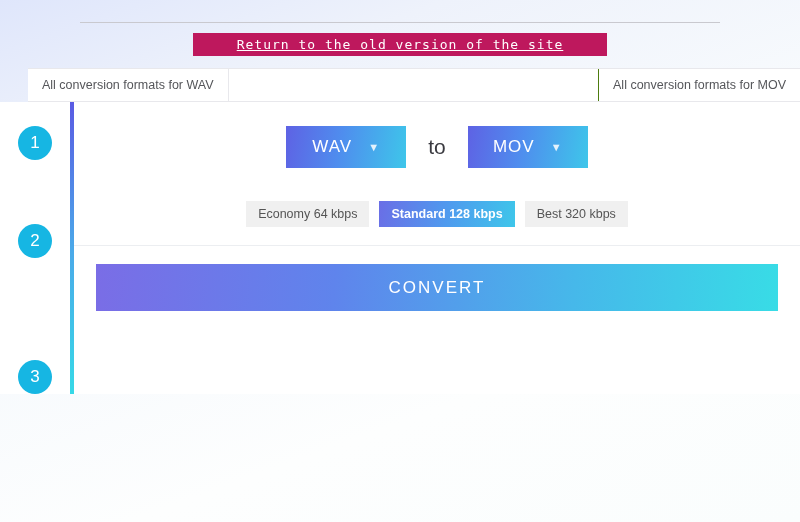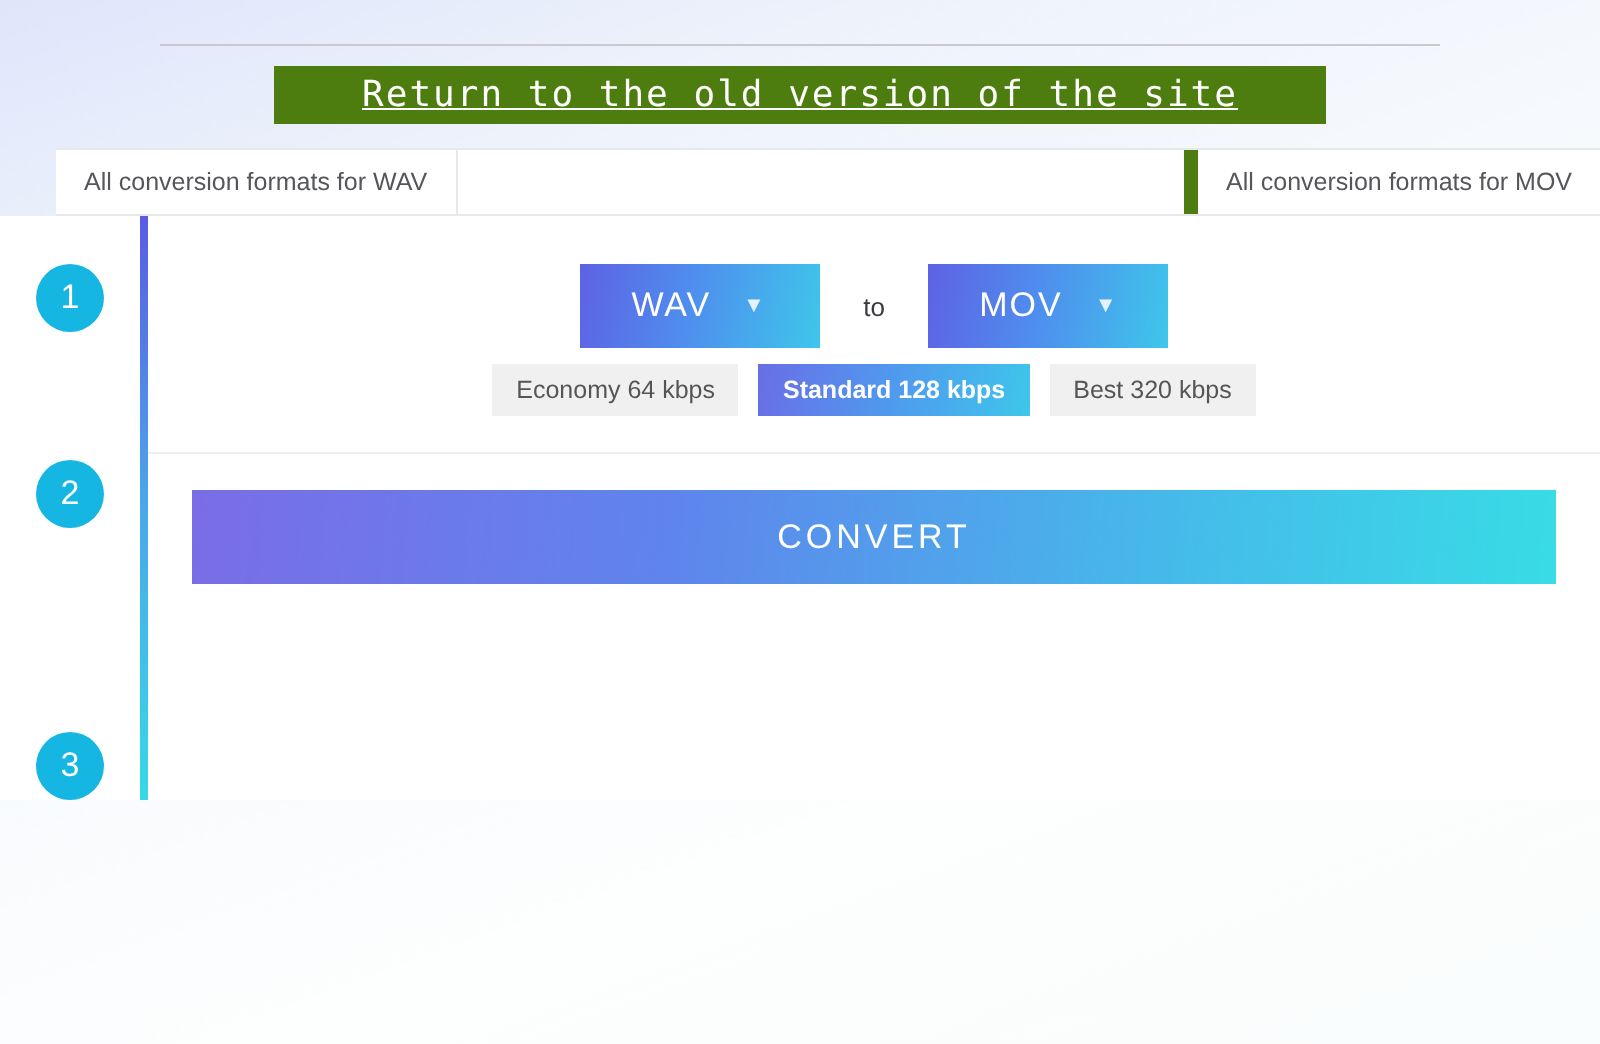--- a/index.html
+++ b/index.html
@@ -28,41 +28,41 @@
   }
   .subtitle {
     font-size: 13px;
     letter-spacing: 3px;
     color: #7f8086;
     font-weight: 300;
   }
   .old-link-wrap { margin-top: 10px; }
   .old-link {
     display: inline-block;
-    background: #4d7c0f;
-    color: #fff;
-    font-size: 18px;
+    background: #be185d;
+    color: #fff;
+    font-size: 13px;
     letter-spacing: 1px;
     padding: 4px 44px;
     text-decoration: underline;
     font-family: Menlo, Consolas, monospace;
   }
   .tabs {
     display: flex;
     margin-top: 12px;
     background: #fff;
     border-top: 1px solid #e8e8ec;
     border-bottom: 1px solid #e8e8ec;
     font-size: 12.5px;
     color: #55565a;
     margin-left: 28px;
   }
   .tab { padding: 9px 14px; }
   .tab-left  { border-right: 1px solid #e8e8ec; }
-  .tab-right { margin-left: auto; border-left: 7px solid #4d7c0f; }
+  .tab-right { margin-left: auto; border-left: 1px solid #4d7c0f; }
   .steps {
     display: flex;
   }
   .step-col {
     width: 74px;
     background: #fff;
     border-right: 4px solid;
     border-image: linear-gradient(180deg,#5a5ae3,#4ba8e9,#36d9e7) 1;
     display: flex;
     flex-direction: column;
@@ -116,26 +116,26 @@
     gap: 16px;
     width: 120px;
     height: 42px;
     color: #fff;
     font-size: 17px;
     letter-spacing: 1px;
     background: linear-gradient(100deg,#5e62e4 0%, #4f8dee 45%, #3ec6ea 100%);
     cursor: pointer;
   }
   .fmt-btn .chev { font-size: 11px; opacity: .85; }
-  .to-label { font-size: 13px; color: #3a3a40; }
+  .to-label { font-size: 21px; color: #3a3a40; }
   .quality-row {
     display: flex;
     justify-content: center;
     gap: 10px;
-    margin-top: 8px;
+    margin-top: 33px;
     font-size: 12.5px;
   }
   .qopt {
     padding: 6px 12px;
     background: #f0f0f0;
     color: #555;
     cursor: pointer;
   }
   .qopt.sel {
     background: linear-gradient(100deg,#6a6ee6 0%, #4f9aee 50%, #3ec6ea 100%);

